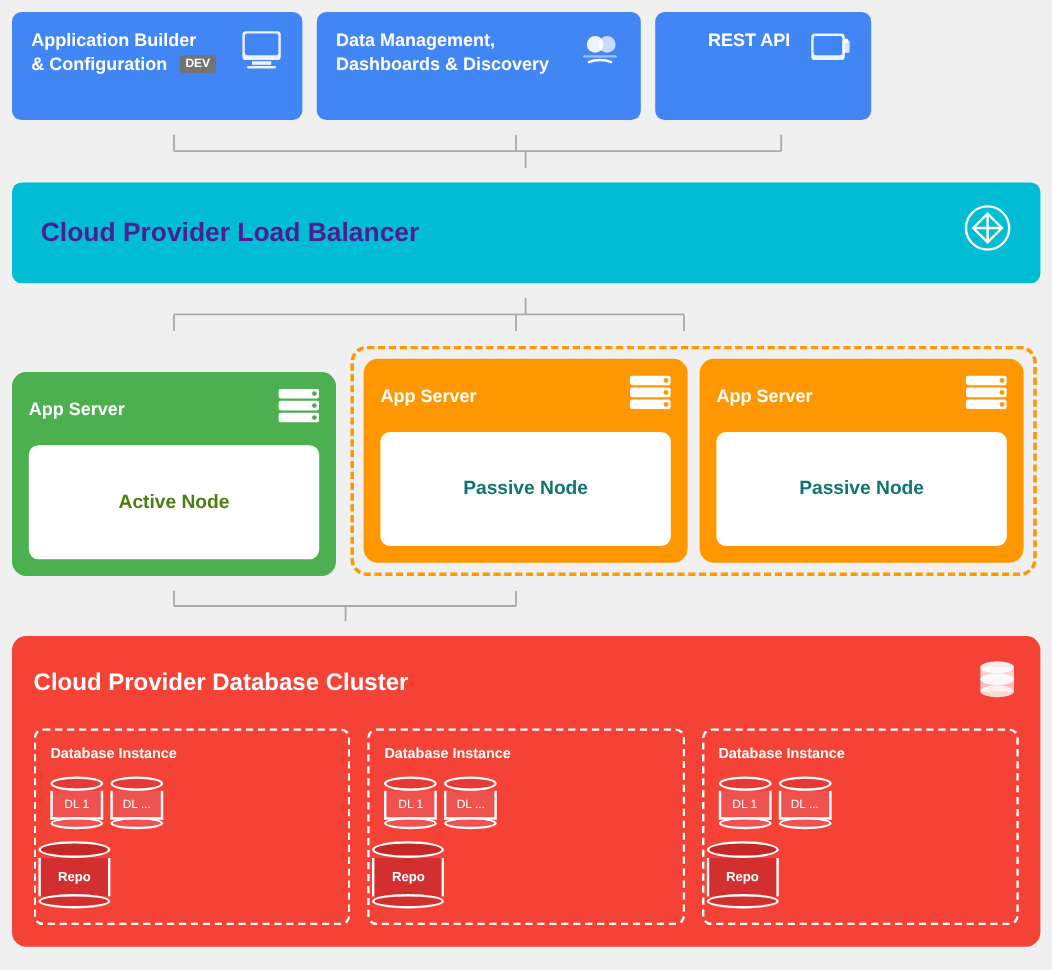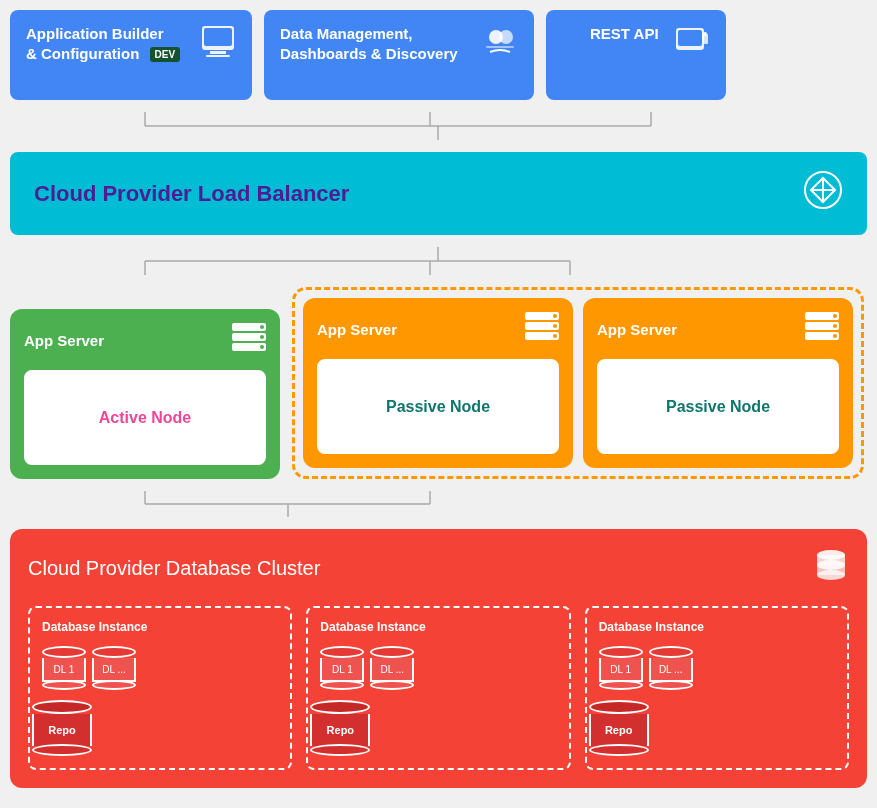--- a/index.html
+++ b/index.html
@@ -43,21 +43,21 @@
     .service-box-2 { width: 270px; }
     .service-box-3 { width: 180px; padding-left: 44px; }
 
     .service-icon {
       font-size: 26px;
       margin-left: 8px;
       flex-shrink: 0;
     }
 
     .dev-badge {
-      background: #14532d;
+      background: #737373;
       color: white;
       font-size: 10px;
       font-weight: 700;
       padding: 2px 5px;
       border-radius: 3px;
       margin-left: 6px;
       vertical-align: middle;
     }
 
     
@@ -134,21 +134,21 @@
       align-items: center;
       justify-content: center;
       font-size: 16px;
       font-weight: 600;
       color: #333;
       min-height: 70px;
     }
 
     .node-box-green {
       border-color: #fff;
-      color: #ec4899;
+      color: #4d7c0f;
     }
 
     .node-box-orange {
       border-color: #fff;
       color: #0f766e;
     }
 
     
     .db-cluster {
       background: #f44336;
@@ -156,21 +156,21 @@
       padding: 18px;
       color: white;
     }
 
     .db-cluster-header {
       display: flex;
       justify-content: space-between;
       align-items: center;
       margin-bottom: 16px;
       font-size: 20px;
-      font-weight: 400;
+      font-weight: 700;
     }
 
     .db-icon {
       font-size: 28px;
     }
 
     .db-instances-row {
       display: flex;
       gap: 14px;
     }

